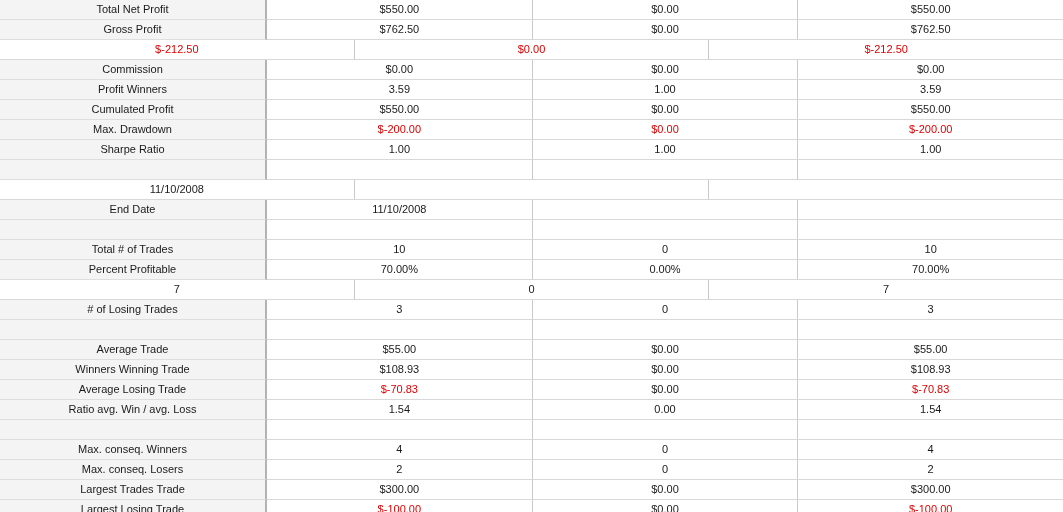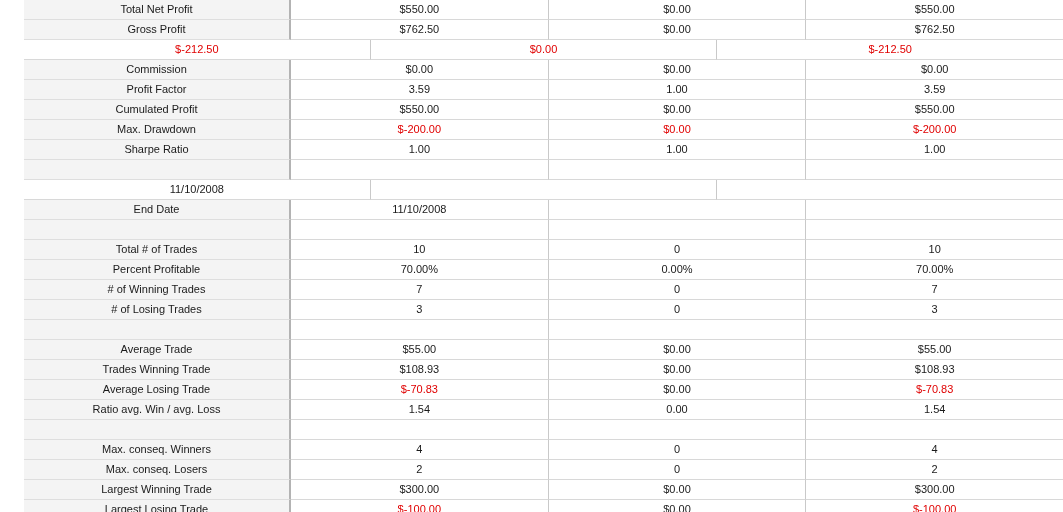--- a/index.html
+++ b/index.html
@@ -14,21 +14,21 @@
   }
   html,body{margin:0;padding:0;}
   body{
     width:1063px;height:512px;overflow:hidden;
     background:var(--bg);
     font-family:"Liberation Sans","DejaVu Sans",sans-serif;
     font-size:11px;
     color:var(--text);
   }
   .analyzer{width:1063px;height:512px;overflow:hidden;}
-  .row{display:flex;height:20px;box-sizing:border-box;padding-left:24px;}
+  .row{display:flex;height:20px;box-sizing:border-box;}
   .cell{
     display:flex;align-items:center;justify-content:center;
     box-sizing:border-box;overflow:hidden;white-space:nowrap;
     line-height:19px;
   }
   .label{
     width:267px;flex:0 0 267px;
     background:var(--label-bg);
     border-right:2px solid var(--label-separator);
     border-bottom:1px solid var(--label-line);
@@ -67,21 +67,21 @@
   </div>
 
   <div class="row">
     <div class="cell label">Commission</div>
     <div class="cell val c1">$0.00</div>
     <div class="cell val c2">$0.00</div>
     <div class="cell val c3">$0.00</div>
   </div>
 
   <div class="row">
-    <div class="cell label">Profit Factor</div>
+    <div class="cell label">Profit Winners</div>
     <div class="cell val c1">3.59</div>
     <div class="cell val c2">1.00</div>
     <div class="cell val c3">3.59</div>
   </div>
 
   <div class="row">
     <div class="cell label">Cumulated Profit</div>
     <div class="cell val c1">$550.00</div>
     <div class="cell val c2">$0.00</div>
     <div class="cell val c3">$550.00</div>
@@ -136,21 +136,20 @@
   </div>
 
   <div class="row">
     <div class="cell label">Percent Profitable</div>
     <div class="cell val c1">70.00%</div>
     <div class="cell val c2">0.00%</div>
     <div class="cell val c3">70.00%</div>
   </div>
 
   <div class="row">
-    <div class="cell label"># of Winning Trades</div>
     <div class="cell val c1">7</div>
     <div class="cell val c2">0</div>
     <div class="cell val c3">7</div>
   </div>
 
   <div class="row">
     <div class="cell label"># of Losing Trades</div>
     <div class="cell val c1">3</div>
     <div class="cell val c2">0</div>
     <div class="cell val c3">3</div>
@@ -164,21 +163,21 @@
   </div>
 
   <div class="row">
     <div class="cell label">Average Trade</div>
     <div class="cell val c1">$55.00</div>
     <div class="cell val c2">$0.00</div>
     <div class="cell val c3">$55.00</div>
   </div>
 
   <div class="row">
-    <div class="cell label">Trades Winning Trade</div>
+    <div class="cell label">Winners Winning Trade</div>
     <div class="cell val c1">$108.93</div>
     <div class="cell val c2">$0.00</div>
     <div class="cell val c3">$108.93</div>
   </div>
 
   <div class="row">
     <div class="cell label">Average Losing Trade</div>
     <div class="cell val c1 red">$-70.83</div>
     <div class="cell val c2">$0.00</div>
     <div class="cell val c3 red">$-70.83</div>
@@ -206,21 +205,21 @@
   </div>
 
   <div class="row">
     <div class="cell label">Max. conseq. Losers</div>
     <div class="cell val c1">2</div>
     <div class="cell val c2">0</div>
     <div class="cell val c3">2</div>
   </div>
 
   <div class="row">
-    <div class="cell label">Largest Winning Trade</div>
+    <div class="cell label">Largest Trades Trade</div>
     <div class="cell val c1">$300.00</div>
     <div class="cell val c2">$0.00</div>
     <div class="cell val c3">$300.00</div>
   </div>
 
   <div class="row">
     <div class="cell label">Largest Losing Trade</div>
     <div class="cell val c1 red">$-100.00</div>
     <div class="cell val c2">$0.00</div>
     <div class="cell val c3 red">$-100.00</div>

